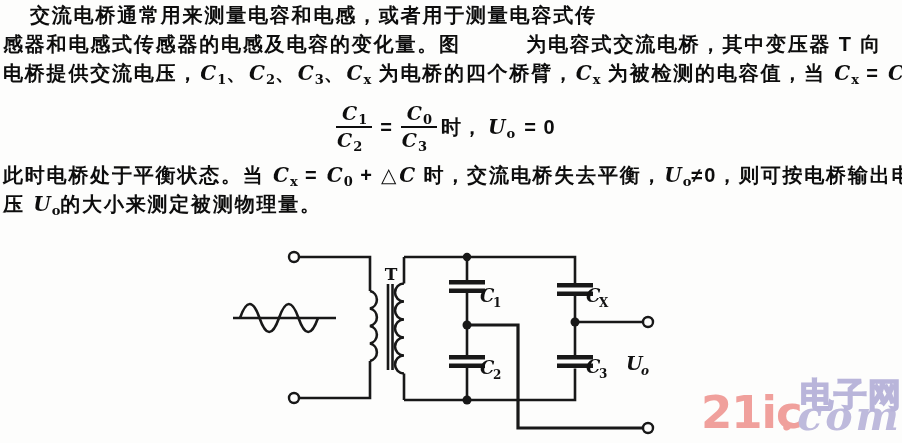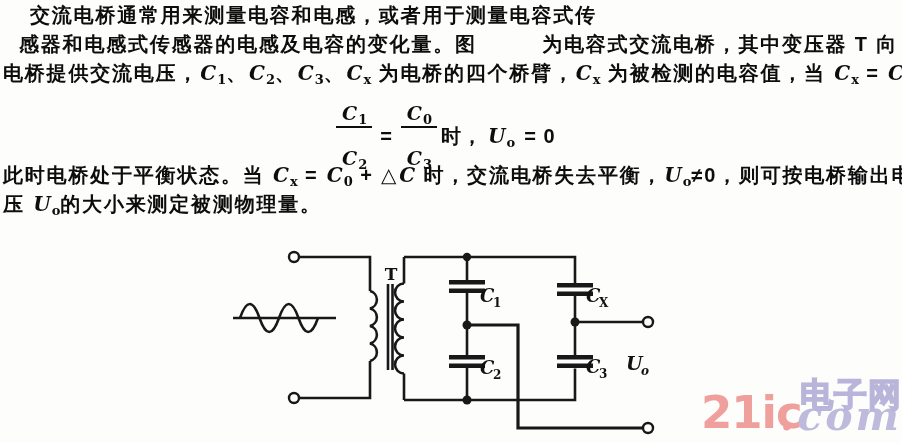--- a/index.html
+++ b/index.html
@@ -5,36 +5,36 @@
   html,body{margin:0;padding:0;}
   body{width:902px;height:443px;background:#fdfdfc;overflow:hidden;position:relative;
        font-family:"Liberation Sans","DejaVu Sans",sans-serif;}
   .page{position:absolute;left:0;top:0;width:826px;height:443px;background:#fdfdfc;}
 
   
   .line{position:absolute;white-space:nowrap;font-weight:700;font-size:20px;
         letter-spacing:1.8px;color:#0d0d0d;line-height:24px;
         font-family:"Liberation Sans","DejaVu Sans",sans-serif;}
   .l1{left:30px;top:3px;}
-  .l2{left:3px;top:32px;margin-left:16px;}
+  .l2{left:3px;top:32px;}
   .l3{left:3px;top:61px;}
   .l4{left:3px;top:163px;}
   .l5{left:3px;top:192px;text-align:right;}
   .var{font-family:"DejaVu Serif","Liberation Serif",serif;font-style:italic;
        font-weight:600;letter-spacing:0;padding:0 1px;}
   sub{font-family:"DejaVu Serif","Liberation Serif",serif;font-style:normal;
       font-weight:600;font-size:13px;line-height:0;vertical-align:-4px;letter-spacing:0;}
 
   
   .formula{position:absolute;left:333px;top:102px;display:flex;align-items:center;
            font-weight:700;font-size:20px;color:#0d0d0d;letter-spacing:1px;
            font-family:"Liberation Sans","DejaVu Sans",sans-serif;}
-  .frac{display:inline-flex;flex-direction:column;align-items:center;margin:0 3px;}
+  .frac{display:inline-flex;flex-direction:column;margin:0 3px;}
   .fr-top{border-bottom:2.2px solid #0d0d0d;padding:0 5px 1px;}
-  .fr-bot{padding-top:19px;}
+  .fr-bot{padding-top:1px;}
   .frac .var{font-size:19px;}
   .feq{margin:0 5px;}
   .fshi{margin-left:1px;}
   .fuo{margin:0 4px 0 4px;}
 
   
   .circuit{position:absolute;left:0;top:0;width:902px;height:443px;}
   .wire{fill:none;stroke:#181818;stroke-width:2.6;}
   .wire-thick{fill:none;stroke:#181818;stroke-width:3.2;}
   .plate{fill:#181818;}

